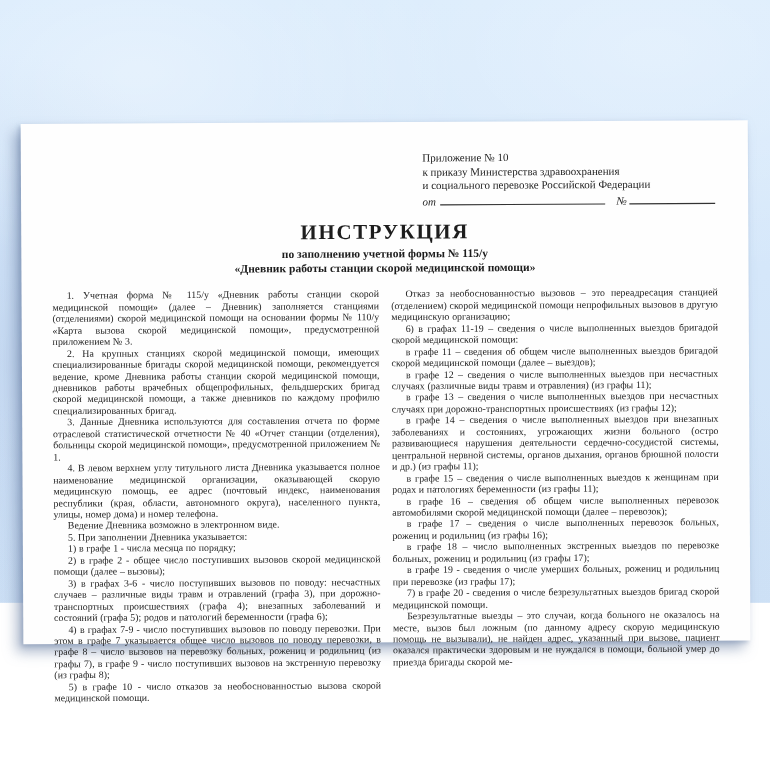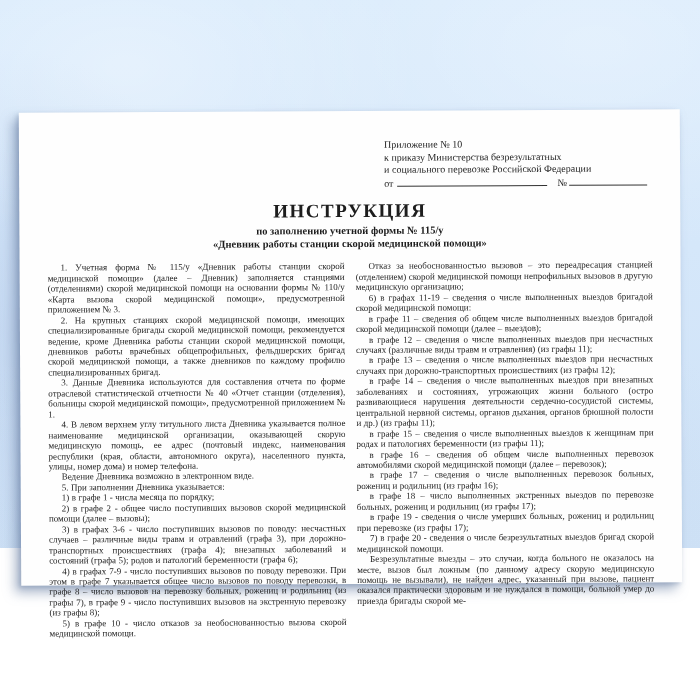--- a/index.html
+++ b/index.html
@@ -37,21 +37,21 @@
     box-sizing: border-box;
     padding: 24px 28px 16px 28px;
   }
   .appendix {
     margin-left: 337px;
     margin-top: 4px;
     font-size: 10px;
     line-height: 12.6px;
     color: #242424;
   }
-  .from-line { white-space: nowrap; }
+  .from-line { white-space: nowrap; font-style: italic; }
   .blank {
     display: inline-block;
     border-bottom: 1px solid #333;
     height: 9px;
     vertical-align: baseline;
   }
   .blank.long { width: 150px; margin-left: 4px; margin-right: 10px; }
   .blank.short { width: 78px; margin-left: 2px; }
   .doc-title {
     margin: 10px 0 2px 0;
@@ -88,21 +88,21 @@
   }
 </style>
 </head>
 <body>
 
 <div class="scene">
   <div class="paper">
 
     <div class="appendix">
       <div>Приложение № 10</div>
-      <div>к приказу Министерства безрезультатных</div>
+      <div>к приказу Министерства здравоохранения</div>
       <div>и социального перевозке Российской Федерации</div>
       <div class="from-line">
         <span>от</span><span class="blank long"></span><span>№</span><span class="blank short"></span>
       </div>
     </div>
 
     <div class="doc-title">ИНСТРУКЦИЯ</div>
     <div class="subtitle">по заполнению учетной формы № 115/у</div>
     <div class="subtitle">«Дневник работы станции скорой медицинской помощи»</div>
 

